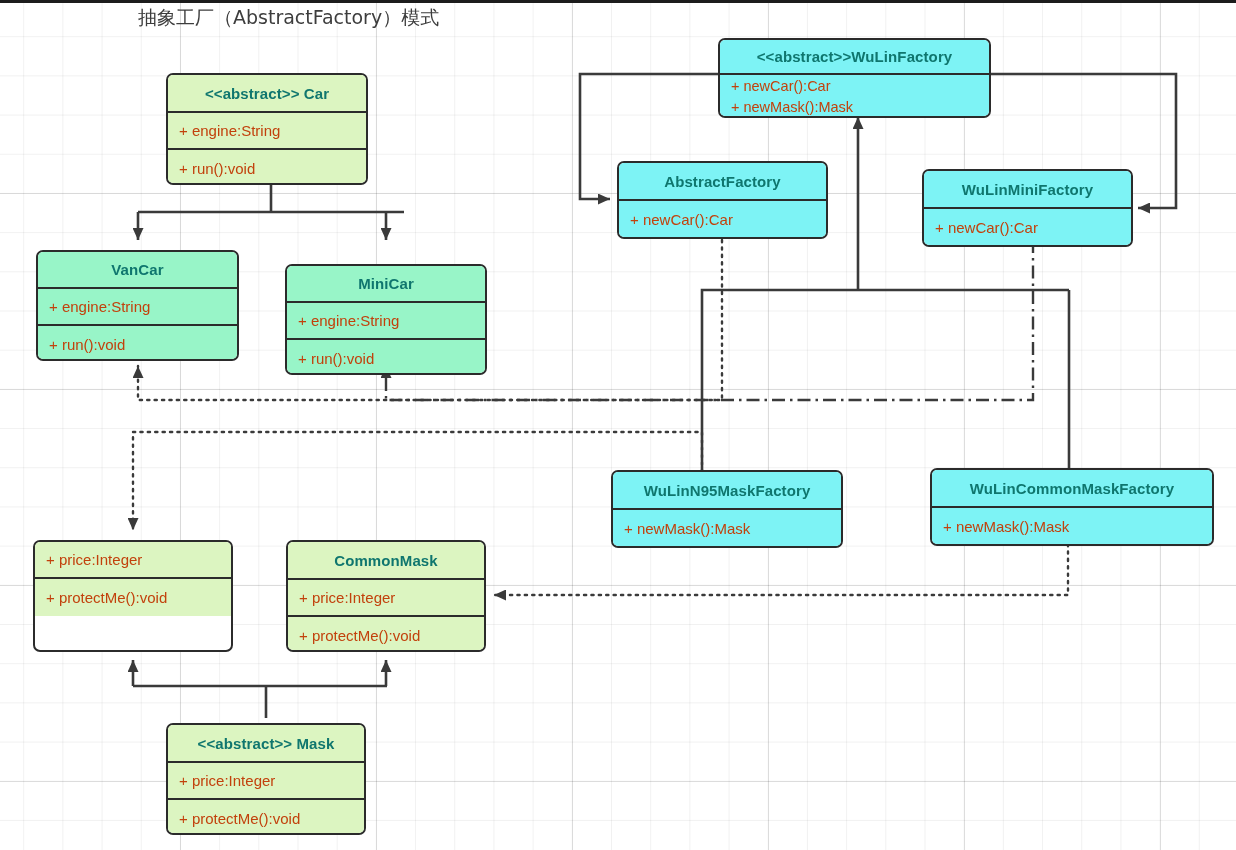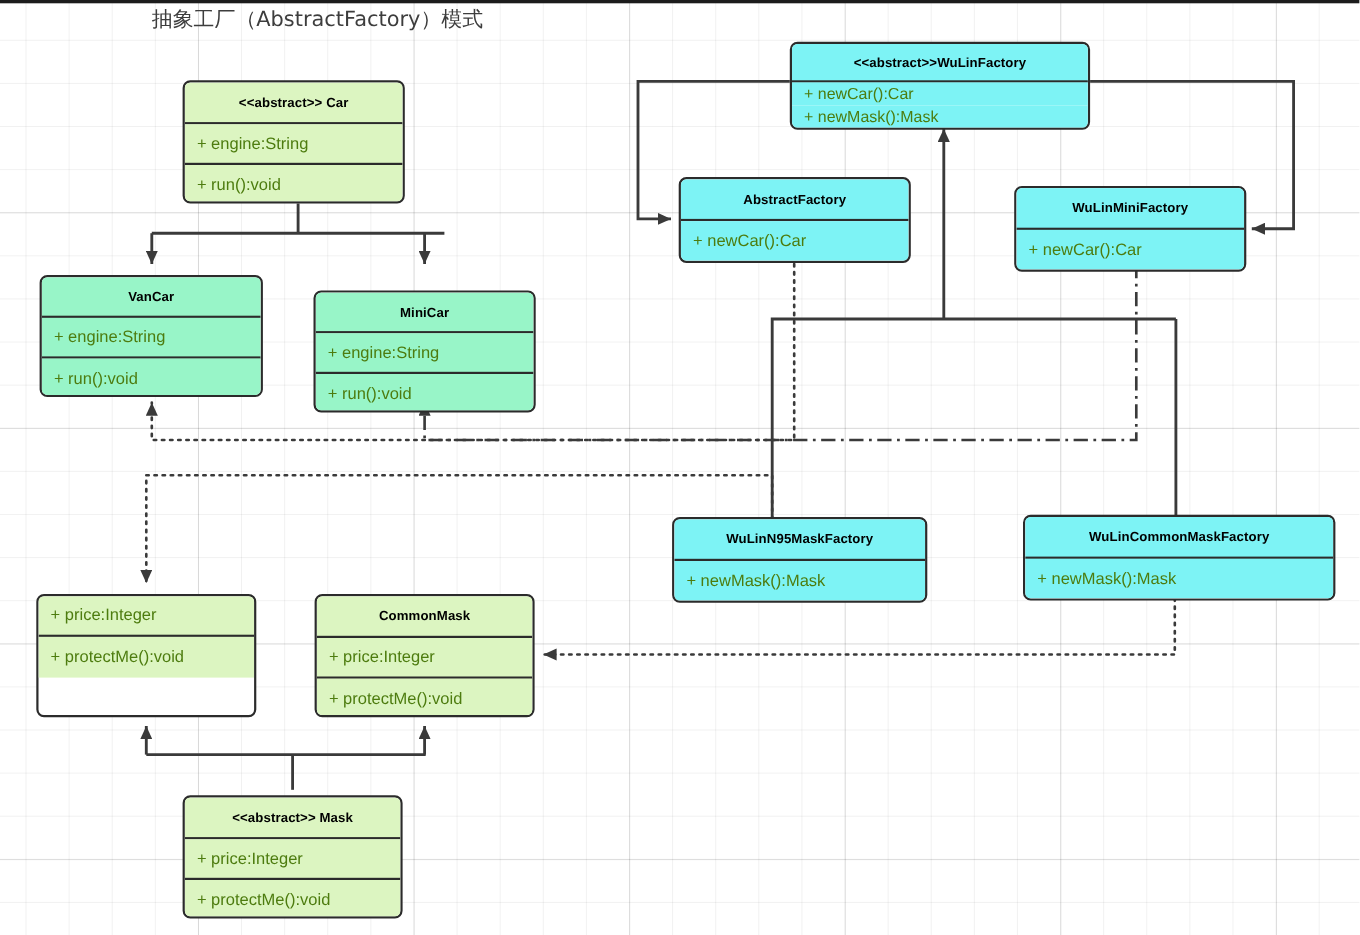--- a/index.html
+++ b/index.html
@@ -43,30 +43,30 @@
   .cls .row{
     box-sizing:border-box;
     width:100%;
     display:flex;
     align-items:center;
     white-space:nowrap;
   }
   .cls .name{
     justify-content:center;
     font-weight:bold;
-    font-size:12px;
-    color:#000000;
+    font-size:15px;
+    color:#0f766e;
     border-bottom:2.5px solid #2b2b2b;
     letter-spacing:0.1px;
   }
   .cls .attr{
     justify-content:flex-start;
     padding-left:11px;
     font-size:15px;
-    color:#4d7c0f;
+    color:#c2410c;
   }
   .cls .sep{border-bottom:2.5px solid #2b2b2b;}
   .cls.green .row{background:#dcf5c1;}
   .cls.mint  .row{background:#98f5c8;}
   .cls.cyan  .row{background:#7df3f5;}
 
   svg.overlay{position:absolute;left:0;top:0;width:1236px;height:850px;pointer-events:none;}
 </style>
 </head>
 <body>

